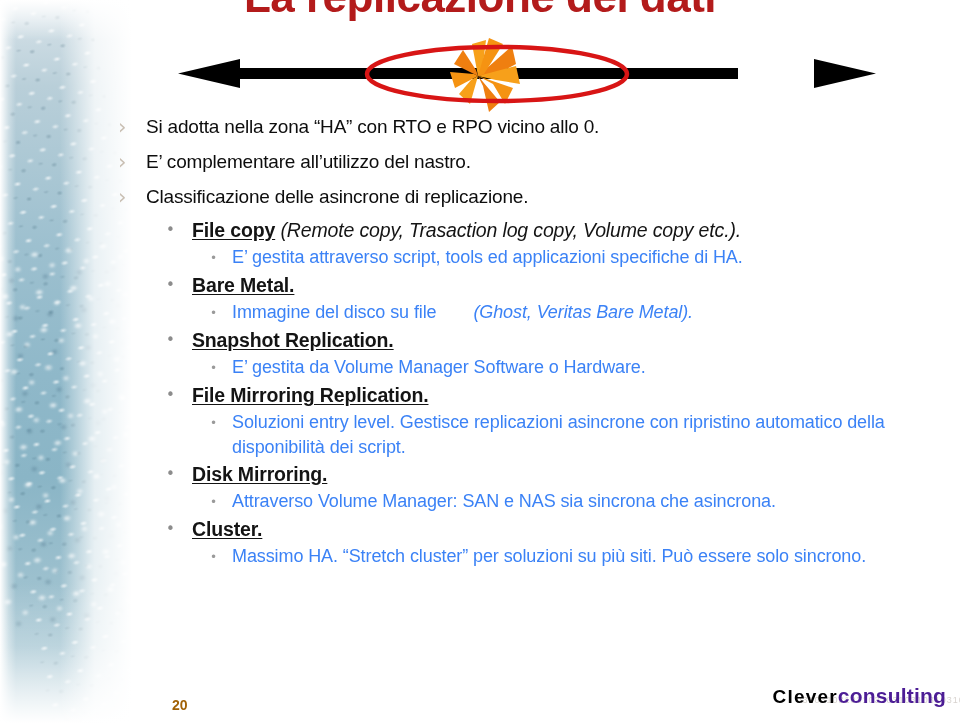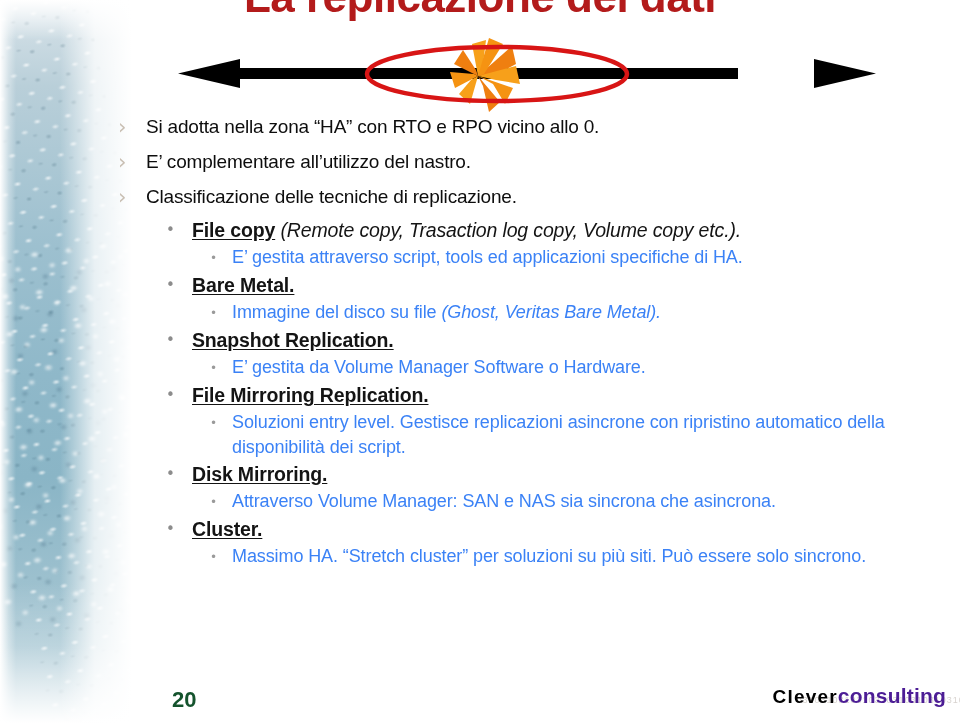--- a/index.html
+++ b/index.html
@@ -176,30 +176,30 @@
     color: #9a9a9a;
     font-family: "DejaVu Sans", sans-serif;
   }
   .l3 .txt {
     font-size: 18px;
     line-height: 25px;
     color: #3b82f6;
     letter-spacing: -0.1px;
     max-width: 700px;
   }
-  .l3 .txt .it { font-style: italic; }
+  .l3 .txt .it { font-style: italic; margin-left: 32px; }
 
   
   .page-num {
     position: absolute;
     left: 172px;
     bottom: 10px;
-    font-size: 22px;
-    font-weight: bold;
-    color: #14532d;
+    font-size: 14px;
+    font-weight: bold;
+    color: #a16207;
   }
   .logo {
     position: absolute;
     right: 14px;
     bottom: 9px;
     height: 30px;
     display: flex;
     align-items: baseline;
   }
   .logo .ghost {
@@ -276,21 +276,21 @@
     <div class="row l1">
       <span class="bullet">›</span>
       <span class="txt">Si adotta nella zona “HA” con RTO e RPO vicino allo 0.</span>
     </div>
     <div class="row l1">
       <span class="bullet">›</span>
       <span class="txt">E’ complementare all’utilizzo del nastro.</span>
     </div>
     <div class="row l1">
       <span class="bullet">›</span>
-      <span class="txt">Classificazione delle tecniche di replicazione.</span>
+      <span class="txt">Classificazione delle asincrone di replicazione.</span>
     </div>
 
     <div class="row l2">
       <span class="bullet">•</span>
       <span class="txt"><span class="hd">File copy</span><span class="it"> (Remote copy, Trasaction log copy, Volume copy etc.).</span></span>
     </div>
     <div class="row l3">
       <span class="bullet">•</span>
       <span class="txt">E’ gestita attraverso script, tools ed applicazioni specifiche di HA.</span>
     </div>

